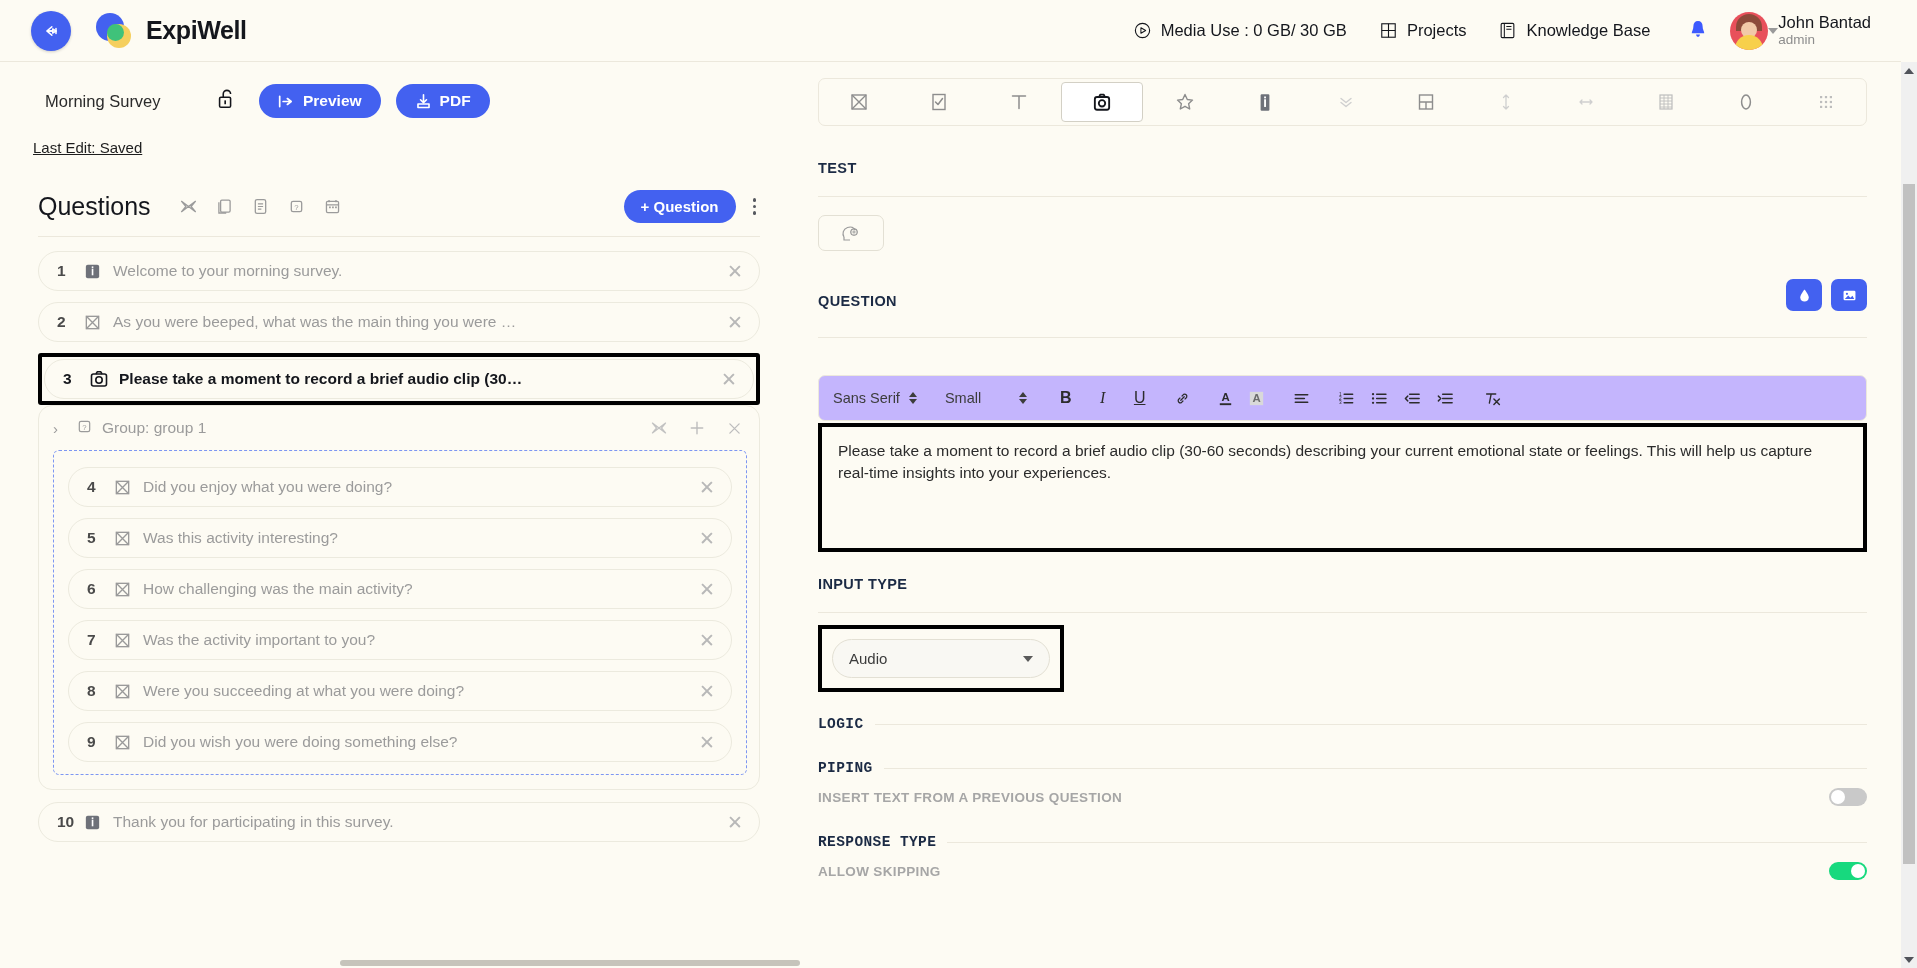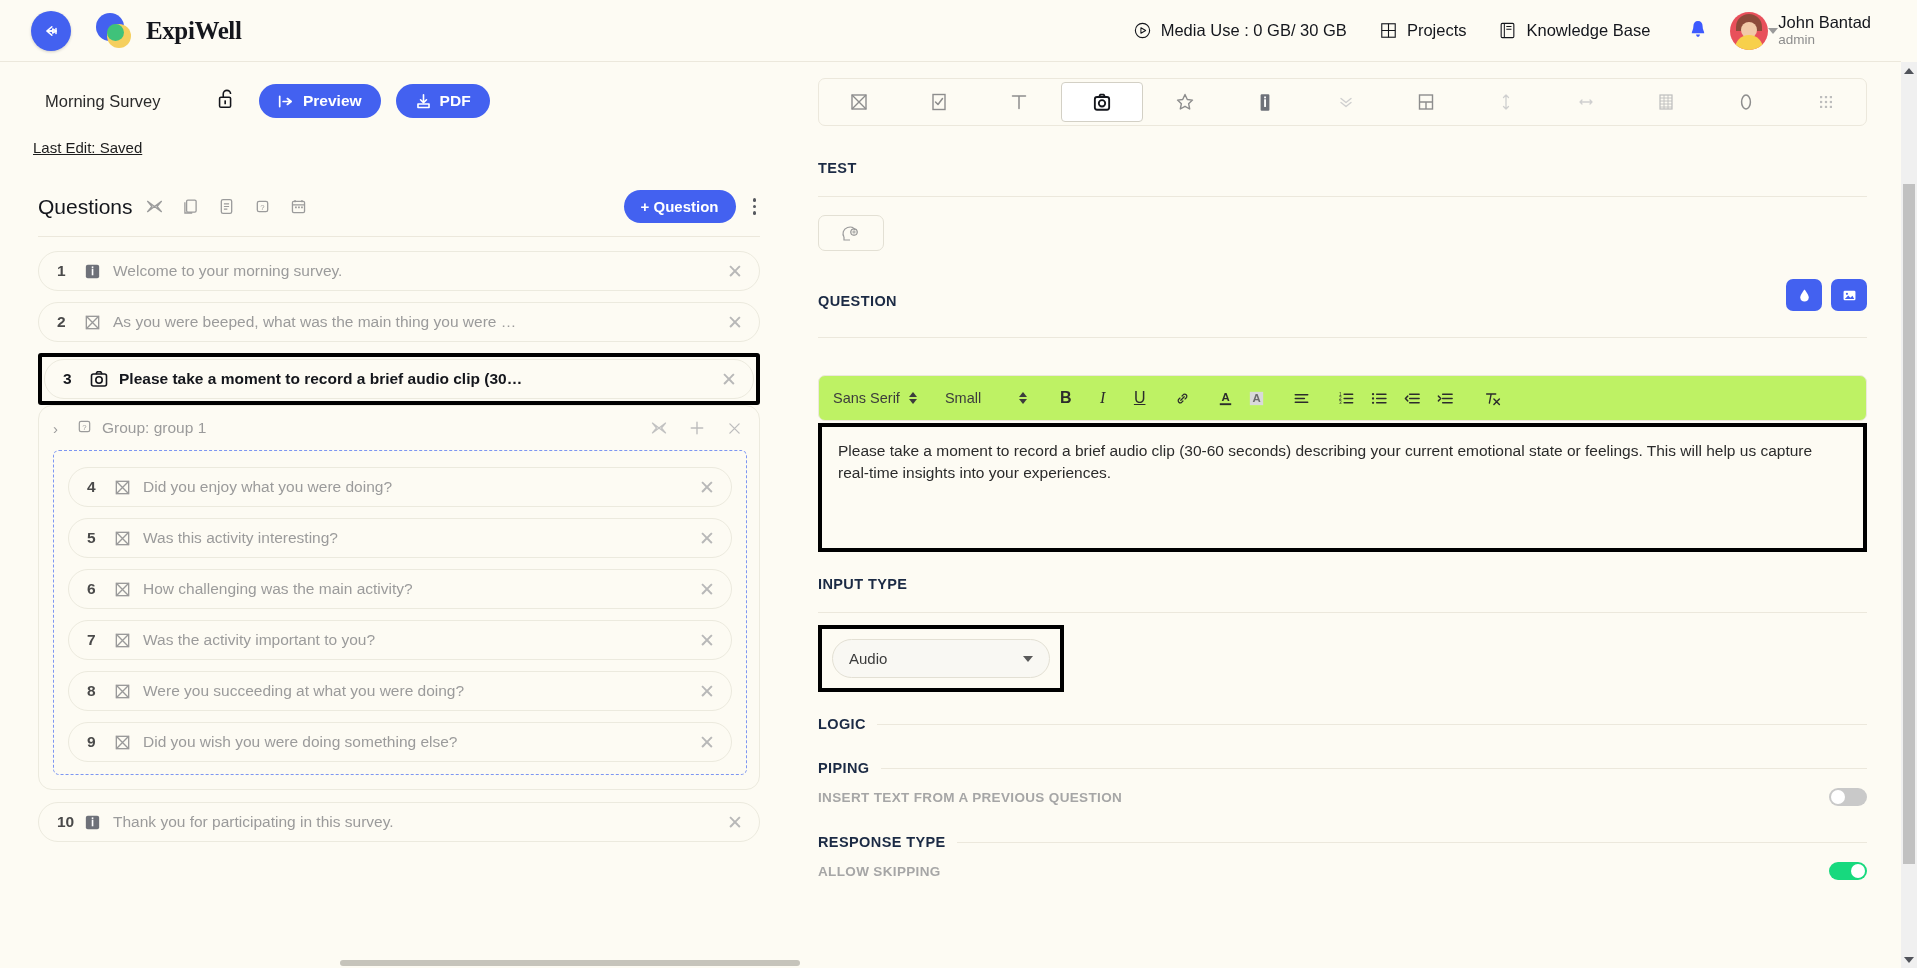--- a/index.html
+++ b/index.html
@@ -30,21 +30,21 @@
   }
   .logo-mark .c2 {
     position: absolute; left: 11px; top: 13px; width: 24px; height: 24px; border-radius: 50%;
     background: #f5cf5e;
   }
   .logo-mark .c3 {
     position: absolute; left: 11px; top: 13px; width: 17px; height: 17px; border-radius: 50%;
     background: #3fc27a;
   }
   .logo-text {
-    margin-left: 6px; font-size: 25px; font-weight: bold; color: #14161c; letter-spacing: -.4px; font-family: Liberation Serif, serif;
+    margin-left: 6px; font-size: 25px; font-weight: bold; color: #14161c; letter-spacing: -.4px;
   }
   .top-right { margin-left: auto; display: flex; align-items: center; gap: 0; }
   .top-item {
     display: flex; align-items: center; gap: 9px; font-size: 16.5px; color: #14161c;
     cursor: pointer; padding: 0 16px; white-space: nowrap;
   }
   .top-item svg { flex: none; }
   .bell { padding: 0 22px; cursor: pointer; }
   .avatar-wrap { display: flex; align-items: center; margin-right: 30px; cursor: pointer; }
   .avatar {
@@ -76,21 +76,21 @@
   }
   .pill + .pill { margin-left: 15px; }
   .last-edit {
     margin: 21px 0 0 33px; font-size: 15px; color: #1d1d1d; text-decoration: underline; cursor: pointer;
     display: inline-block;
   }
   .q-header {
     display: flex; align-items: center; margin: 33px 40px 0 38px; padding-bottom: 13px;
     border-bottom: 1px solid #ece8dc;
   }
-  .q-header h2 { font-size: 21px; font-weight: normal; color: #14161c; margin-right: 12px; }
+  .q-header h2 { font-size: 25px; font-weight: normal; color: #14161c; margin-right: 28px; }
   .hdr-ico { margin-right: 17px; cursor: pointer; display: flex; }
   .add-q {
     margin-left: auto; display: flex; align-items: center; gap: 6px;
     background: #4361f0; color: #fff; border-radius: 19px; padding: 8px 17px;
     font-size: 15px; font-weight: bold; cursor: pointer; border: none;
   }
   .kebab { margin-left: 13px; cursor: pointer; display: flex; flex-direction: column; gap: 3px; padding: 4px; }
   .kebab i { width: 3.5px; height: 3.5px; border-radius: 50%; background: #55585e; display: block; }
 
   .qlist { margin: 14px 0 0 0; padding: 0 40px 0 38px; }
@@ -147,21 +147,21 @@
     align-items: center; justify-content: center; cursor: pointer; border: none;
   }
   .test-btn {
     margin: 18px 0 0 18px; width: 66px; height: 36px; border: 1px solid #e3e0d4; border-radius: 7px;
     background: #fdfbf3; display: flex; align-items: center; justify-content: center; cursor: pointer;
   }
 
   .editor { margin: 16px 34px 0 18px; }
   .editor-toolbar {
     border: 1px solid #ece8dc; border-radius: 7px 7px 7px 7px; height: 46px; display: flex;
-    align-items: center; padding: 0 14px; gap: 0; background: #bef264; margin-top: 37px;
+    align-items: center; padding: 0 14px; gap: 0; background: #c4b5fd; margin-top: 37px;
   }
   .ed-sel { display: flex; align-items: center; font-size: 14.5px; color: #3c3c3c; cursor: pointer; }
   .ed-sel .stepper { margin-left: 9px; display: flex; flex-direction: column; gap: 2px; }
   .ed-sel .stepper i { width: 0; height: 0; border-left: 4px solid transparent; border-right: 4px solid transparent; display: block; }
   .ed-sel .stepper i.up { border-bottom: 5px solid #3c3c3c; }
   .ed-sel .stepper i.dn { border-top: 5px solid #3c3c3c; }
   .ed-gap1 { width: 28px; } .ed-gap2 { width: 26px; }
   .ed-btn { width: 25px; display: flex; align-items: center; justify-content: center; cursor: pointer; font-size: 16px; color: #2c2c2c; }
   .ed-sp { width: 12px; }
   .editor-body-wrap { border: 4px solid #000; margin: 2px 34px 0 18px; background: #fdfbf3; }
@@ -169,21 +169,21 @@
 
   .select-outline { border: 4px solid #000; display: inline-block; padding: 10px; margin: 12px 0 0 18px; }
   .select-box {
     width: 218px; height: 39px; border: 1px solid #e3e0d4; border-radius: 20px; background: #f9f8f3;
     display: flex; align-items: center; padding: 0 16px; cursor: pointer;
   }
   .select-box .val { font-size: 15px; color: #3c3c3c; }
   .select-box .arw { margin-left: auto; width: 0; height: 0; border-left: 5px solid transparent; border-right: 5px solid transparent; border-top: 6px solid #5a5a5a; }
 
   .sec-line { margin: 24px 34px 0 18px; display: flex; align-items: center; }
-  .sec-line .lbl { font-size: 14.5px; font-weight: bold; color: #1b2a44; letter-spacing: .4px; padding-right: 11px; }
+  .sec-line .lbl { font-size: 14.5px; font-weight: bold; color: #1b2a44; letter-spacing: .4px; padding-right: 11px; font-family: Liberation Mono, monospace; }
   .sec-line .rule { flex: 1; height: 1px; background: #ece8dc; }
 
   .toggle-row { margin: 12px 34px 0 18px; display: flex; align-items: center; }
   .toggle-row .t-lbl { font-size: 13.5px; font-weight: bold; color: #a6a6a6; letter-spacing: .35px; }
   .tgl { margin-left: auto; width: 38px; height: 18px; border-radius: 10px; background: #c9c9c9; position: relative; cursor: pointer; }
   .tgl i { position: absolute; top: 2px; left: 2px; width: 14px; height: 14px; border-radius: 50%; background: #fff; display: block; }
   .tgl.on { background: #17d97e; }
   .tgl.on i { left: 22px; }
 
   

